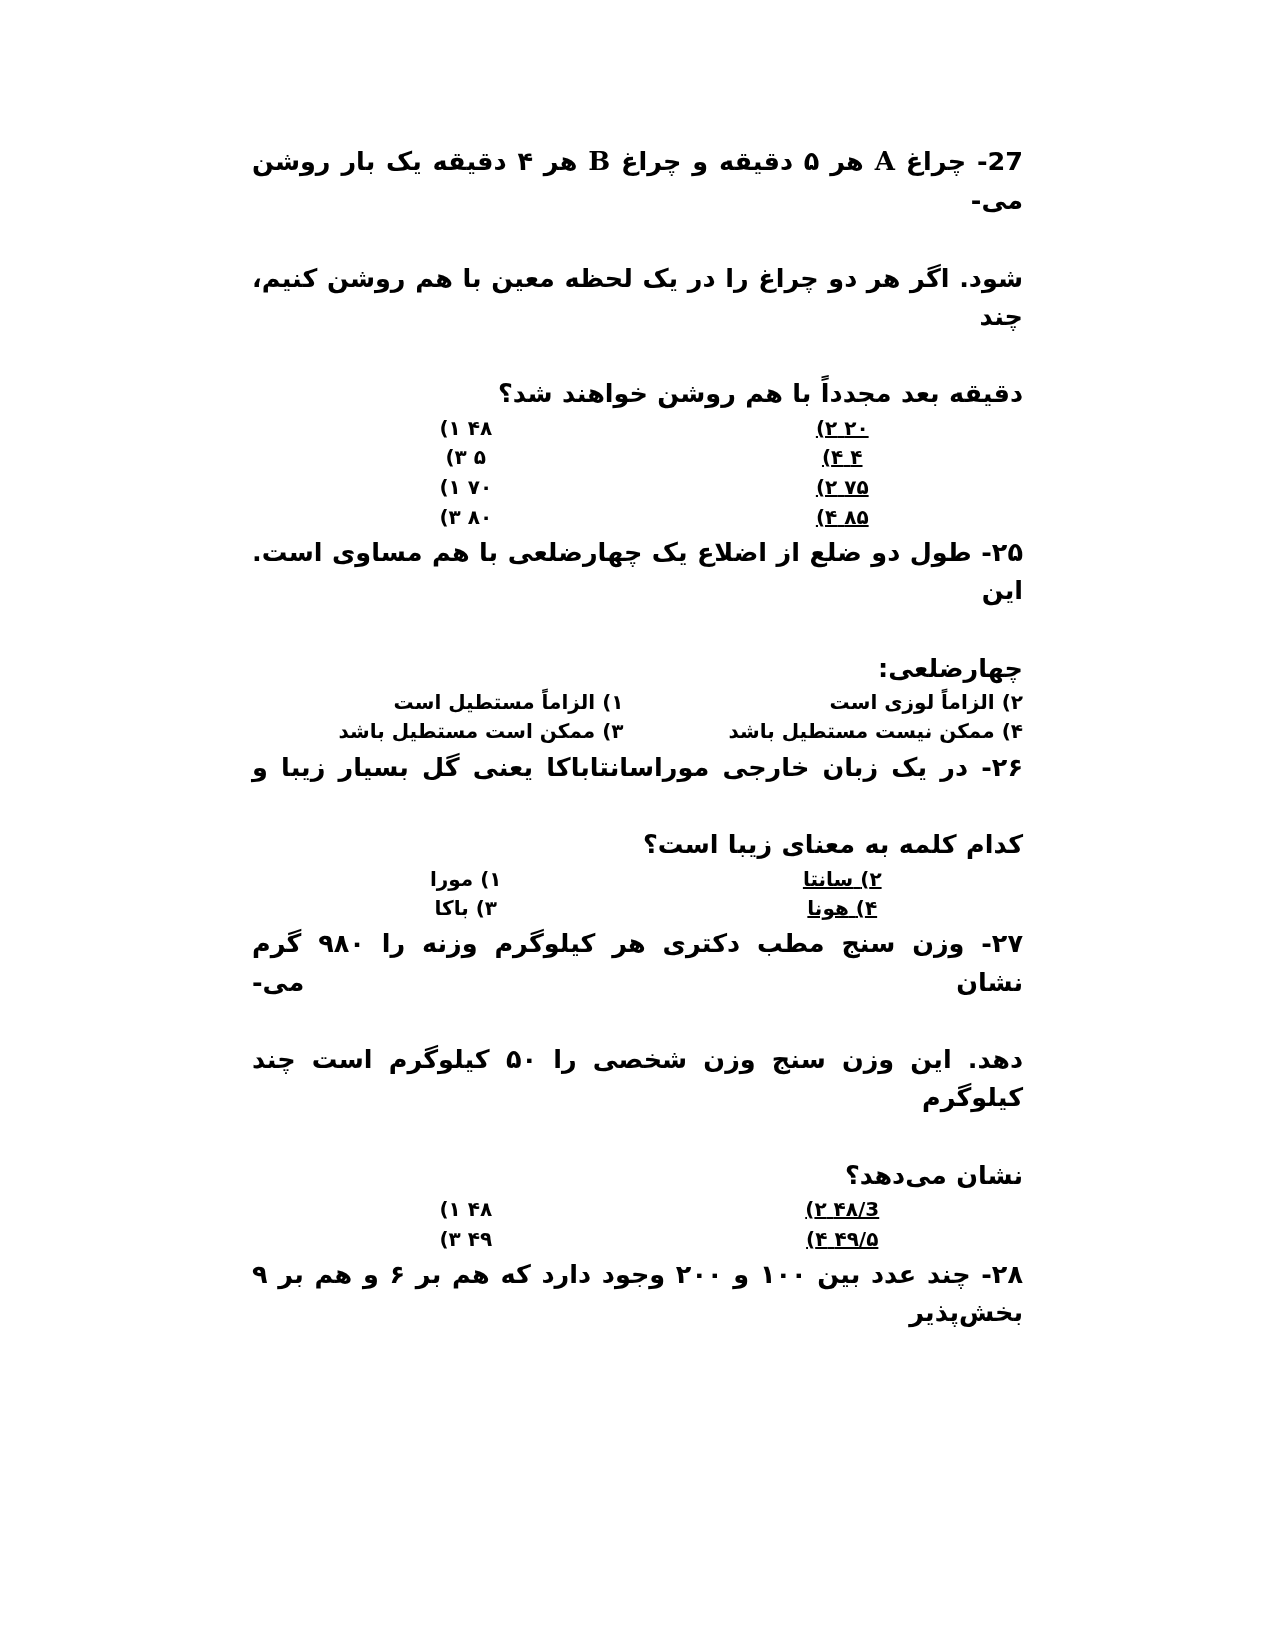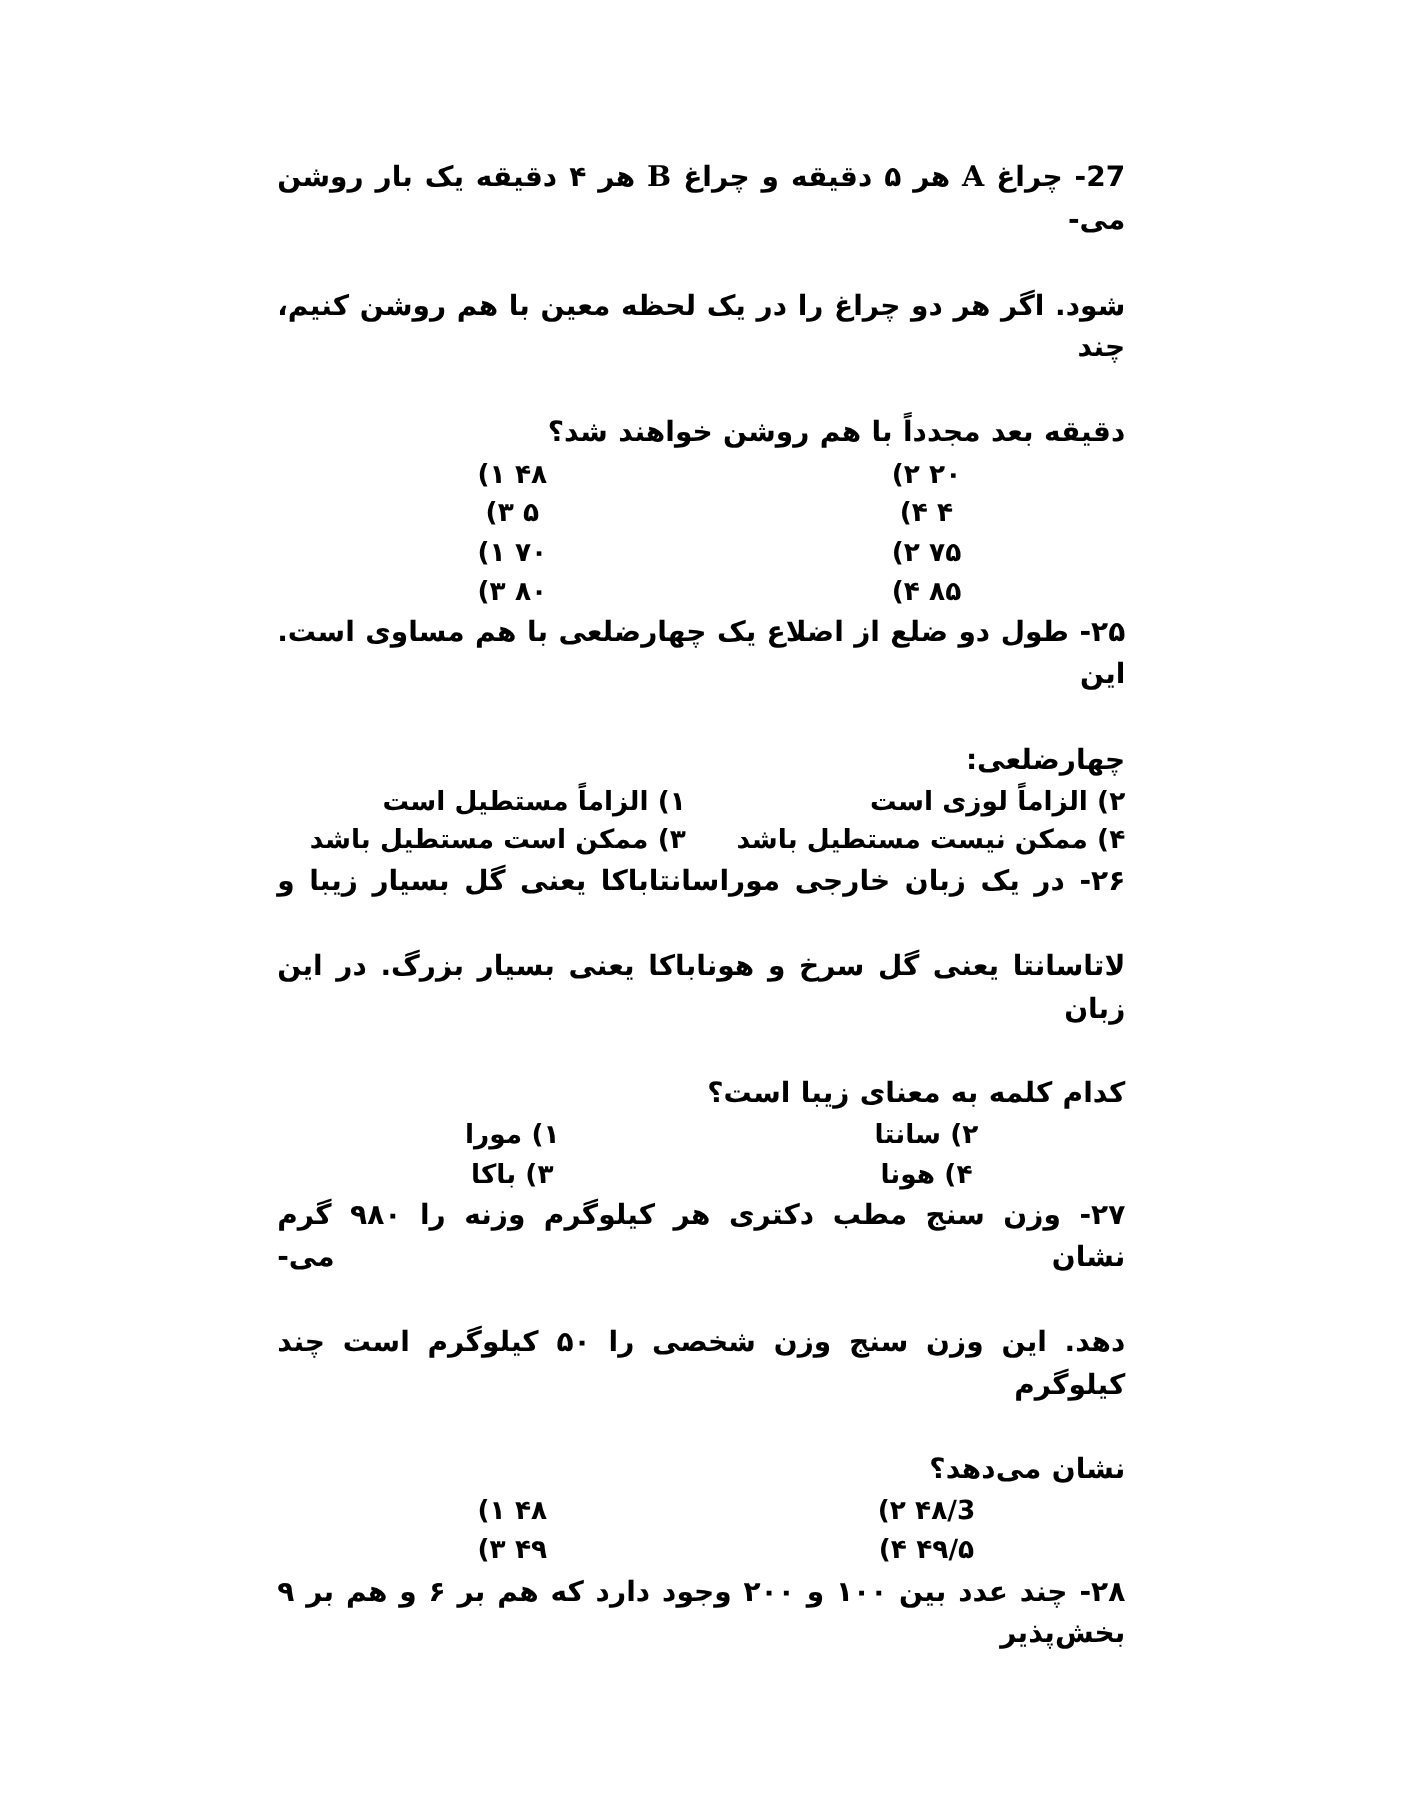--- a/index.html
+++ b/index.html
@@ -67,40 +67,41 @@
     direction: rtl;
   }
   .opt-row {
     display: flex;
     flex-direction: row;
     width: 100%;
     margin-bottom: 1px;
   }
   .opt-cell {
     box-sizing: border-box;
-    font-size: 24px;
+    font-size: 20px;
     font-weight: bold;
     line-height: 1.42;
     direction: rtl;
     white-space: nowrap;
   }
   
   .opt-row.numeric .opt-cell {
     width: 50%;
     padding-right: 18px;
   }
   .opt-row.numeric .opt-cell.c-right {
     text-align: center;
     padding-right: 0;
     padding-left: 42px;
   }
   .opt-row.numeric .opt-cell.c-left {
     text-align: center;
     padding-right: 0;
     padding-left: 24px;
+    text-decoration: underline;
   }
   
   .opt-row.textual .opt-cell {
     width: 50%;
   }
   .opt-row.textual .opt-cell.c-right {
     text-align: right;
     padding-right: 14px;
   }
   .opt-row.textual .opt-cell.c-left {
@@ -159,21 +160,20 @@
         </div>
         <div class="opt-row textual">
           <div class="opt-cell c-left"><span class="opt-num">۴)</span> <span class="opt-label">ممکن نیست مستطیل باشد</span></div>
           <div class="opt-cell c-right"><span class="opt-num">۳)</span> <span class="opt-label">ممکن است مستطیل باشد</span></div>
         </div>
       </div>
     </div>
 
     <div class="question-block">
       <p class="q-text">۲۶- در یک زبان خارجی موراسانتاباکا یعنی گل بسیار زیبا و</p>
-      <p class="q-text">لاتاسانتا یعنی گل سرخ و هوناباکا یعنی بسیار بزرگ. در این زبان</p>
       <p class="q-text no-justify">کدام کلمه به معنای زیبا است؟</p>
       <div class="options">
         <div class="opt-row numeric">
           <div class="opt-cell c-left"><span class="opt-num">۲)</span> <span class="opt-label">سانتا</span></div>
           <div class="opt-cell c-right"><span class="opt-num">۱)</span> <span class="opt-label">مورا</span></div>
         </div>
         <div class="opt-row numeric">
           <div class="opt-cell c-left"><span class="opt-num">۴)</span> <span class="opt-label">هونا</span></div>
           <div class="opt-cell c-right"><span class="opt-num">۳)</span> <span class="opt-label">باکا</span></div>
         </div>

